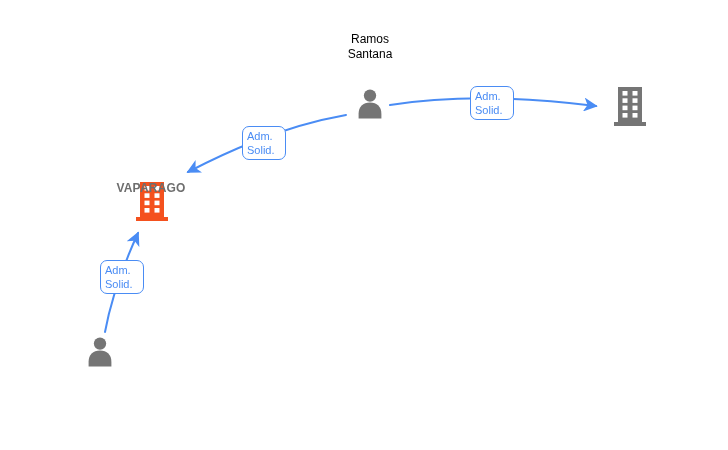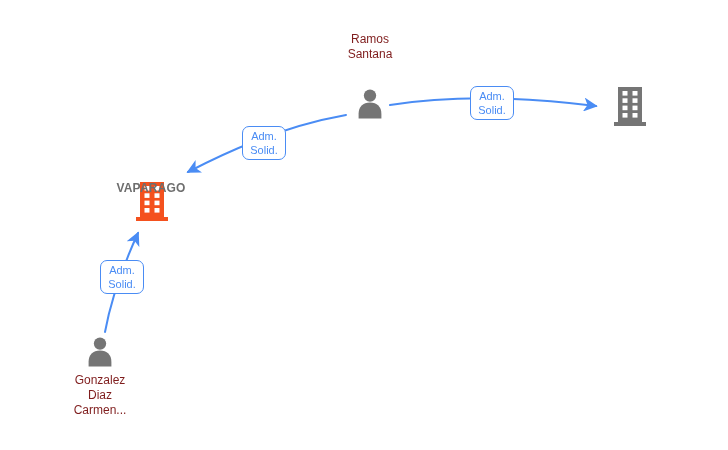--- a/index.html
+++ b/index.html
@@ -3,29 +3,29 @@
 <meta charset="utf-8">
 <style>
   html,body{margin:0;padding:0;background:#fff;}
   .canvas{
     position:relative;width:728px;height:450px;background:#ffffff;
     overflow:hidden;font-family:"Liberation Sans",sans-serif;
   }
   .edges-layer{position:absolute;left:0;top:0;width:728px;height:450px;}
   .node{position:absolute;cursor:pointer;}
   .node-label{
-    position:absolute;font-size:12px;line-height:15px;color:#7f1d1d;
+    position:absolute;font-size:12px;line-height:15px;color:#000000;
     text-align:center;width:110px;
   }
   .node-label span{display:block;}
   .node-label.bold{font-weight:bold;color:#6e6e6e;letter-spacing:.2px;}
   .edge-label{
     position:absolute;background:#ffffff;border:1.6px solid #4a8cf4;
     border-radius:7px;color:#4a8cf4;font-size:11px;line-height:14px;
-    text-align:center;padding:2px 4px;box-sizing:border-box;min-width:44px;
+    padding:2px 4px;box-sizing:border-box;min-width:44px;
     cursor:pointer;
   }
   .edge-label span{display:block;}
   .icon{display:block;}
   .watermark{
     position:absolute;right:4px;bottom:3px;
     font-family:"DejaVu Serif",serif;font-style:italic;font-size:15px;
     white-space:nowrap;
   }
   .wm-symbol{color:#2e7e8f;font-style:normal;font-family:"Liberation Sans",sans-serif;font-size:14px;}
@@ -108,20 +108,15 @@
   <div class="node-label bold" style="left:96px;top:145px;margin-top:36px;">
     <span>VAPARAGO</span>
   </div>
 
   <div class="node" style="left:82px;top:335px;">
     <svg class="icon" width="36" height="36" viewBox="0 0 24 24" fill="#757575">
       <circle cx="12" cy="5.7" r="4.1"></circle>
       <path d="M12 10.4c-4.7 0-7.6 3-7.6 7.4V21h15.2v-3.2c0-4.4-2.9-7.4-7.6-7.4z"></path>
     </svg>
   </div>
-  <div class="node-label" style="left:45px;top:373px;">
-    <span>Gonzalez</span>
-    <span>Diaz</span>
-    <span>Carmen...</span>
-  </div>
 
 
 </div>
 
 </body></html>

